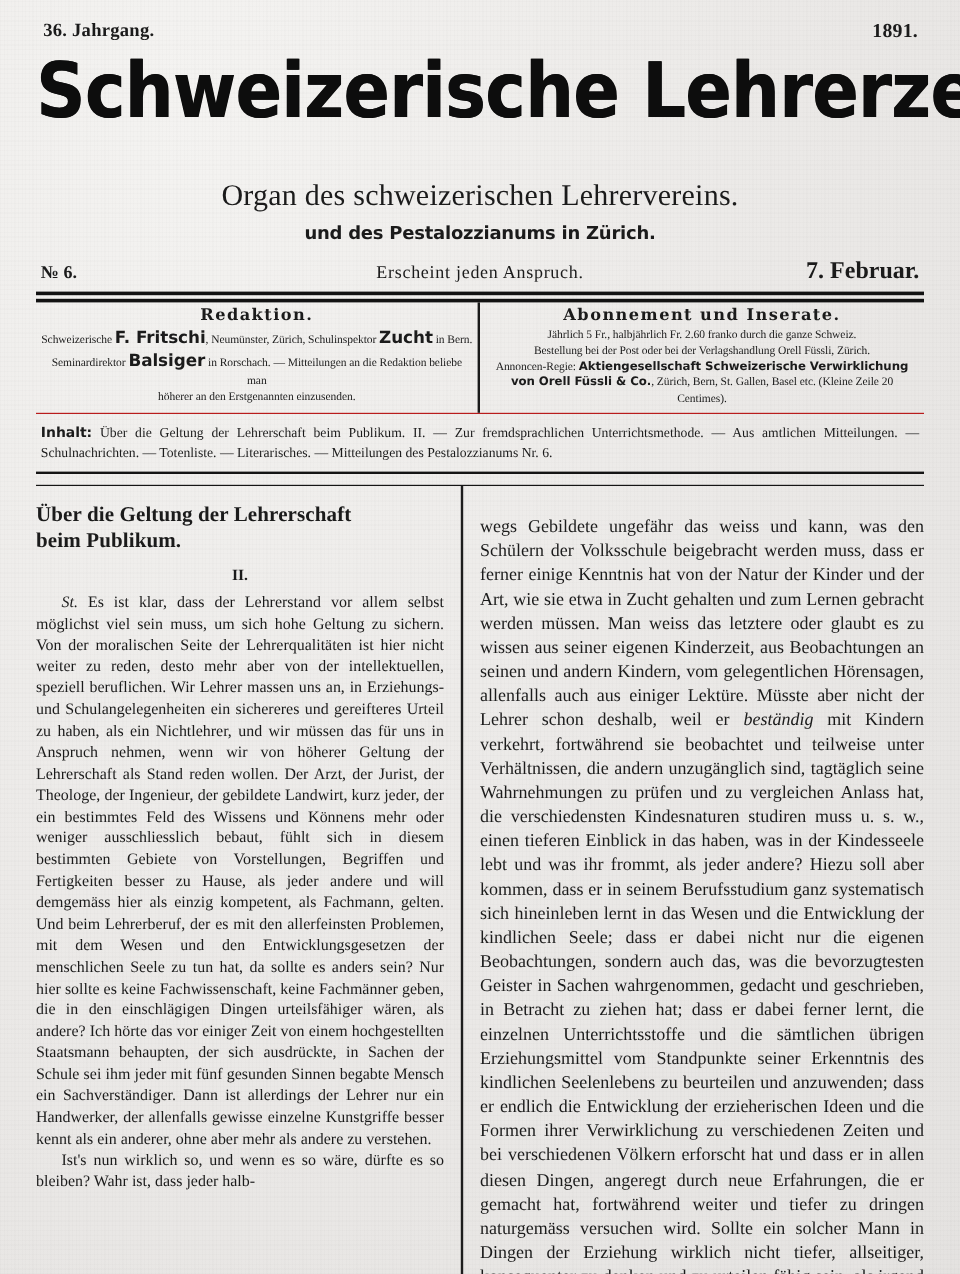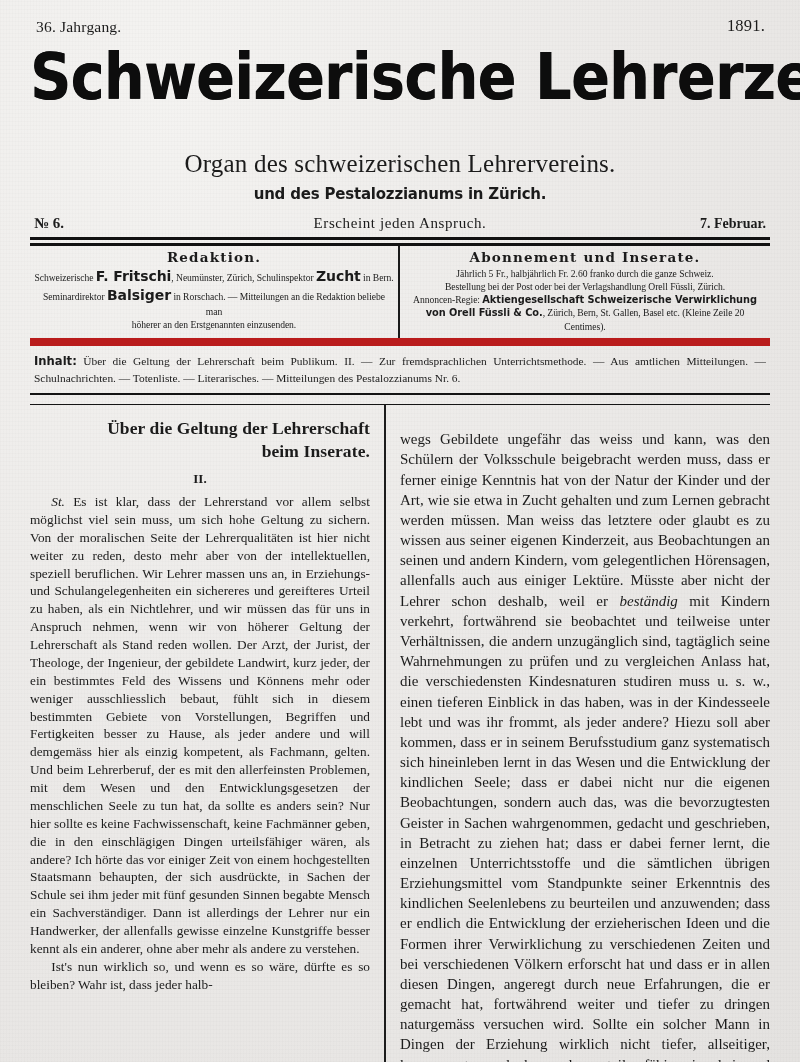--- a/index.html
+++ b/index.html
@@ -37,22 +37,22 @@
     position: absolute;
     left: 30px;
     top: 16px;
     width: 740px;
   }
 
   
   .toprow {
     display: flex;
     justify-content: space-between;
-    align-items: flex-end;
-    font-weight: normal;
+    align-items: center;
+    font-weight: bold;
     font-size: 15.5px;
     letter-spacing: 0.2px;
     padding: 0 5px 0 6px;
     gap: 47px;
   }
   .toprow .year { font-size: 16.5px; }
 
   
   .masthead {
     text-align: center;
@@ -102,34 +102,34 @@
   .issuerow .mid {
     flex: 1;
     text-align: center;
     font-size: 15px;
     letter-spacing: 0.6px;
   }
   .issuerow .date {
     width: 150px;
     text-align: right;
     font-weight: bold;
-    font-size: 14px;
+    font-size: 20px;
   }
 
   .rule-thick {
     border: 0;
     border-top: 3px solid #121212;
     margin: 5px 0 0 0;
   }
 
   
   .infobox {
     display: flex;
     border-top: 3px solid #121212;
-    border-bottom: 8px solid #b91c1c;
+    border-bottom: 1px solid #b91c1c;
     margin-top: 3px;
   }
   .infobox .col {
     padding: 3px 4px 5px 4px;
     box-sizing: border-box;
   }
   .infobox .left { width: 50%; border-right: 2px solid #1a1a1a; }
   .infobox .right { width: 50%; }
   .infobox h3 {
     margin: 0 0 2px 0;
@@ -167,21 +167,21 @@
     display: flex;
     margin-top: 9px;
     border-top: 1.5px solid #151515;
     padding-top: 10px;
   }
   .col-l { width: 354px; padding-right: 14px; box-sizing: border-box; }
   .divider { width: 2px; background: #1d1d1d; margin: -10px 0 0 0; }
   .col-r { width: 384px; padding-left: 14px; box-sizing: border-box; }
 
   .arttitle {
-    text-align: right;
+    text-align: left;
     font-size: 17.5px;
     font-weight: bold;
     line-height: 1.28;
     margin: 2px 0 0 0;
     letter-spacing: 0.1px;
   }
   .artpart {
     text-align: center;
     font-size: 13px;
     margin: 9px 0 6px 0;
@@ -246,21 +246,21 @@
     </div>
 
     <div class="inhalt">
       <b>Inhalt:</b><span> Über die Geltung der Lehrerschaft beim Publikum. II. — Zur fremdsprachlichen Unterrichtsmethode. — Aus amtlichen Mitteilungen. — Schulnachrichten. — Totenliste. — Literarisches. — Mitteilungen des Pestalozzianums Nr. 6.</span>
     </div>
 
     <div class="columns">
       <div class="col-l">
         <div class="arttitle">
           <span>Über die Geltung der Lehrerschaft</span><br>
-          <span>beim Inserate.</span>
+          <span>beim Publikum.</span>
         </div>
         <div class="artpart">II.</div>
         <div class="body">
           <p><i>St.</i><span> Es ist klar, dass der Lehrerstand vor allem selbst möglichst viel sein muss, um sich hohe Geltung zu sichern. Von der moralischen Seite der Lehrerqualitäten ist hier nicht weiter zu reden, desto mehr aber von der intellektuellen, speziell beruflichen. Wir Lehrer massen uns an, in Erziehungs- und Schulangelegenheiten ein sichereres und gereifteres Urteil zu haben, als ein Nichtlehrer, und wir müssen das für uns in Anspruch nehmen, wenn wir von höherer Geltung der Lehrerschaft als Stand reden wollen. Der Arzt, der Jurist, der Theologe, der Ingenieur, der gebildete Landwirt, kurz jeder, der ein bestimmtes Feld des Wissens und Könnens mehr oder weniger ausschliesslich bebaut, fühlt sich in diesem bestimmten Gebiete von Vorstellungen, Begriffen und Fertigkeiten besser zu Hause, als jeder andere und will demgemäss hier als einzig kompetent, als Fachmann, gelten. Und beim Lehrerberuf, der es mit den allerfeinsten Problemen, mit dem Wesen und den Entwicklungsgesetzen der menschlichen Seele zu tun hat, da sollte es anders sein? Nur hier sollte es keine Fachwissenschaft, keine Fachmänner geben, die in den einschlägigen Dingen urteilsfähiger wären, als andere? Ich hörte das vor einiger Zeit von einem hochgestellten Staatsmann behaupten, der sich ausdrückte, in Sachen der Schule sei ihm jeder mit fünf gesunden Sinnen begabte Mensch ein Sachverständiger. Dann ist allerdings der Lehrer nur ein Handwerker, der allenfalls gewisse einzelne Kunstgriffe besser kennt als ein anderer, ohne aber mehr als andere zu verstehen.</span></p>
           <p>Ist's nun wirklich so, und wenn es so wäre, dürfte es so bleiben? Wahr ist, dass jeder halb-</p>
         </div>
       </div>
 
       <div class="divider"></div>
 

